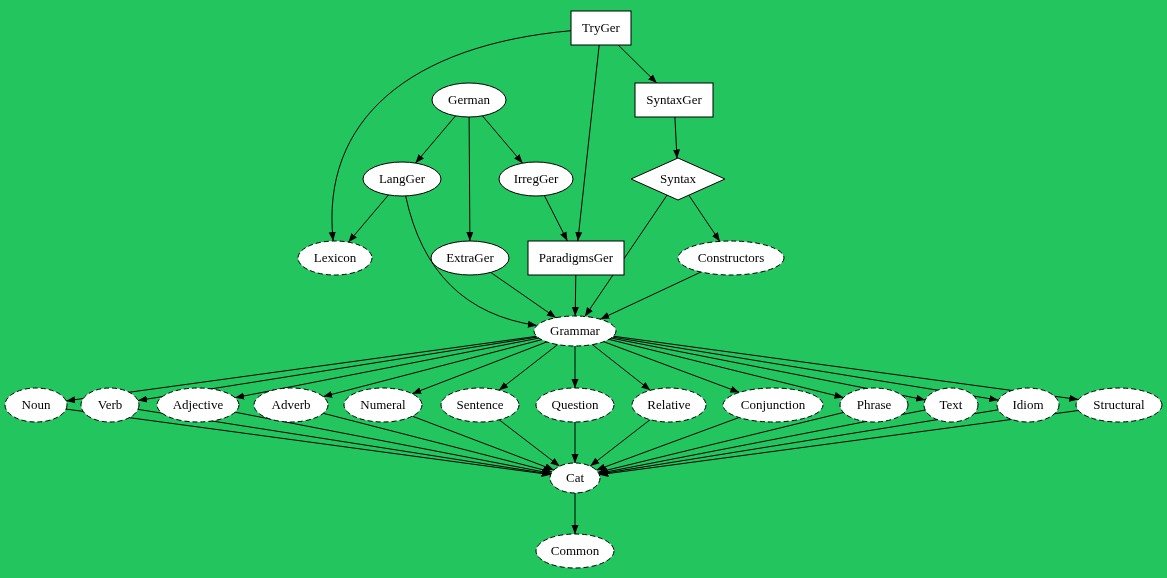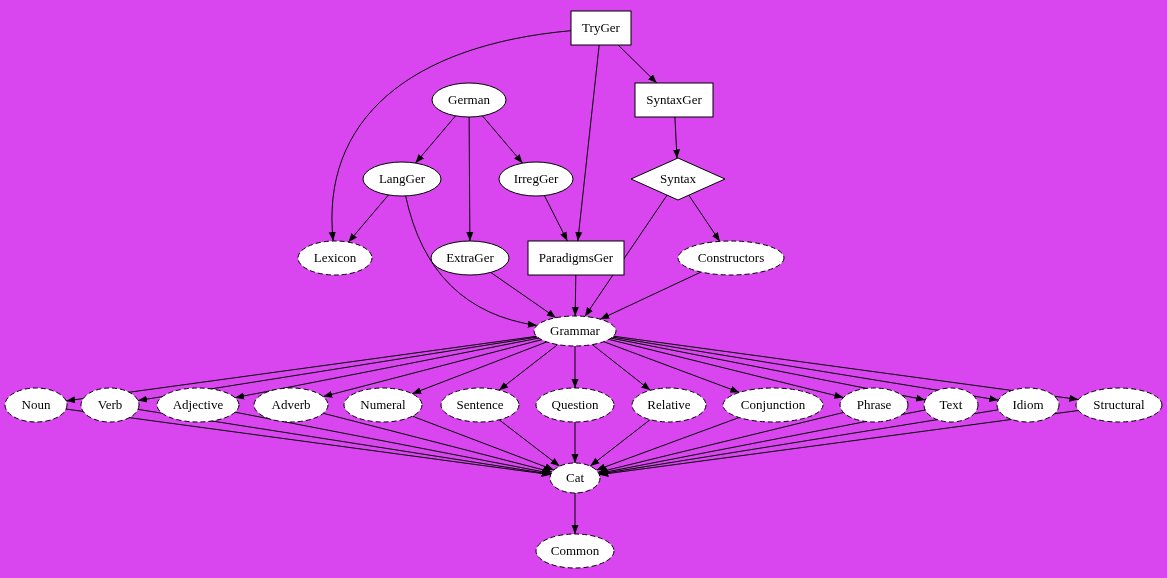--- a/index.html
+++ b/index.html
@@ -1,16 +1,16 @@
 <!DOCTYPE html>
 <html><head>
 <meta charset="utf-8">
 <style>
   html,body{margin:0;padding:0;background:#fff;}
-  #stage{position:relative;width:1167px;height:578px;background:#d946ef;overflow:hidden;}
+  #stage{position:relative;width:1167px;height:578px;background:#22c55e;overflow:hidden;}
   svg{display:block;}
   .edge{fill:none;stroke:#000;stroke-width:1;}
   .node-shape{fill:#ffffff;stroke:#000;stroke-width:1;}
   .dashed{stroke-dasharray:5 3;}
   .node-label{font-family:"Liberation Serif","DejaVu Serif",serif;font-size:13px;fill:#000;text-anchor:middle;}
 </style>
 </head>
 <body>
 
 <div id="stage">

